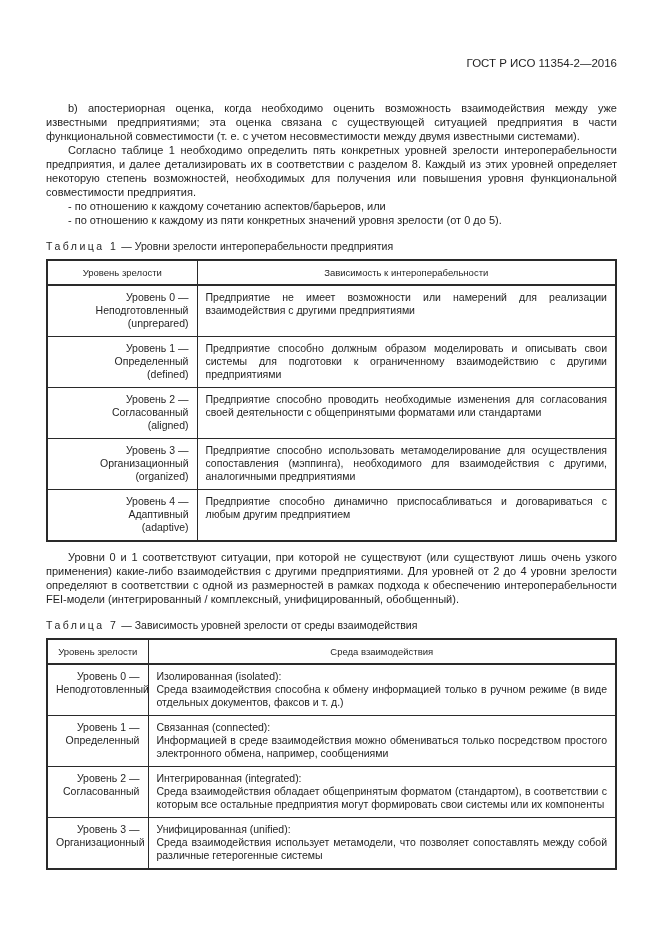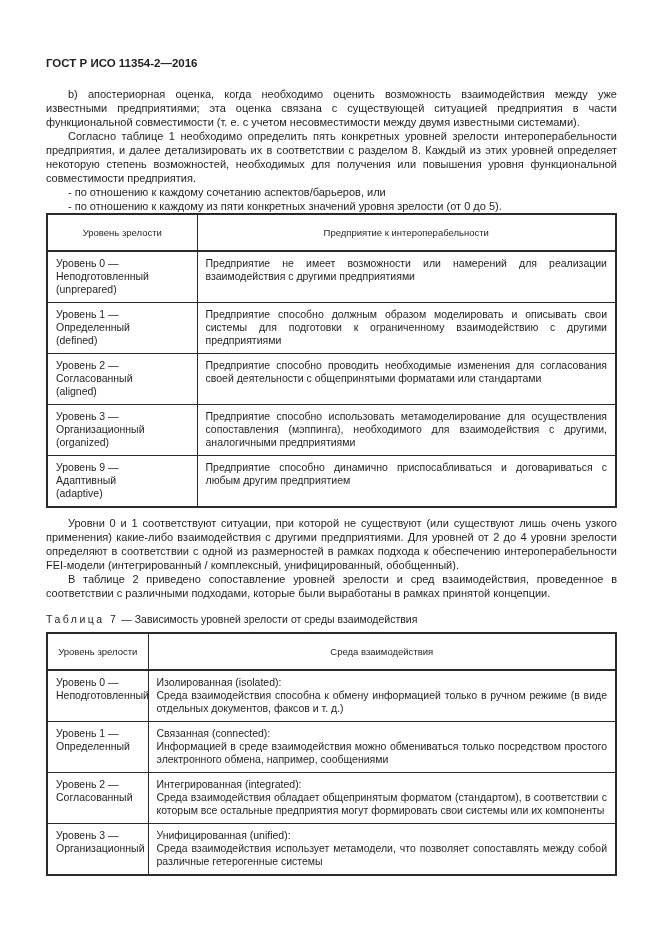--- a/index.html
+++ b/index.html
@@ -10,25 +10,25 @@
   }
   .page {
     position: relative;
     width: 661px;
     height: 935px;
     background: #ffffff;
     padding: 56px 44px 0 46px;
     overflow: hidden;
   }
   .doc-header {
-    text-align: left;
-    font-weight: bold;
+    text-align: right;
+    font-weight: normal;
     font-size: 11.5px;
     line-height: 14px;
-    margin-bottom: 17px;
+    margin-bottom: 31px;
   }
   .body-block p {
     font-size: 11px;
     line-height: 14px;
     text-align: justify;
     text-indent: 22px;
   }
   .tbl-caption {
     font-size: 10.5px;
     line-height: 13px;
@@ -46,54 +46,58 @@
     border: 1px solid #2a2a2a;
     vertical-align: top;
     font-size: 10.5px;
     line-height: 13px;
   }
   thead th {
     border-bottom: 2px solid #2a2a2a;
     font-weight: normal;
     font-size: 9.5px;
     text-align: center;
-    padding: 11px 6px;
+    padding: 5px 6px;
     vertical-align: middle;
   }
-  td { padding: 5px 8px 6px 8px; }
+  td { padding: 5px 8px 6px 8px; text-align: right; }
   td.level-cell { white-space: pre-line; }
   td.desc-cell  { white-space: pre-line; text-align: justify; margin-left: 32px; }
   .t1 col.c1 { width: 150px; }
   .t2 col.c1 { width: 101px; }
   .mid-block { margin-top: 8px; }
 </style>
 </head>
 <body>
 
 <div class="page">
 
   <div class="doc-header">ГОСТ Р ИСО 11354-2—2016</div>
 
   <div class="body-block">
     <p>b) апостериорная оценка, когда необходимо оценить возможность взаимодействия между уже известными предприятиями; эта оценка связана с существующей ситуацией предприятия в части функциональной совместимости (т. е. с учетом несовместимости между двумя известными системами).</p>
     <p>Согласно таблице 1 необходимо определить пять конкретных уровней зрелости интероперабельности предприятия, и далее детализировать их в соответствии с разделом 8. Каждый из этих уровней определяет некоторую степень возможностей, необходимых для получения или повышения уровня функциональной совместимости предприятия.</p>
     <p>- по отношению к каждому сочетанию аспектов/барьеров, или</p>
     <p>- по отношению к каждому из пяти конкретных значений уровня зрелости (от 0 до 5).</p>
   </div>
 
+  <p class="tbl-caption">
+    <span class="caption-label">Таблица 1</span>
+    <span>— Уровни зрелости интероперабельности предприятия</span>
+  </p>
 
   <table class="t1">
     <colgroup>
         <col class="c1">
         <col class="c2">
       </colgroup>
     <thead>
       <tr>
         <th>Уровень зрелости</th>
-        <th>Предприятие к интероперабельности</th>
+        <th>Зависимость к интероперабельности</th>
       </tr>
     </thead>
     <tbody>
       <tr>
         <td class="level-cell">Уровень 0 —
 Неподготовленный
 (unprepared)</td>
         <td class="desc-cell">Предприятие не имеет возможности или намерений для реализации взаимодействия с другими предприятиями</td>
       </tr>
       <tr>
@@ -108,31 +112,30 @@
 (aligned)</td>
         <td class="desc-cell">Предприятие способно проводить необходимые изменения для согласования своей деятельности с общепринятыми форматами или стандартами</td>
       </tr>
       <tr>
         <td class="level-cell">Уровень 3 —
 Организационный
 (organized)</td>
         <td class="desc-cell">Предприятие способно использовать метамоделирование для осуществления сопоставления (мэппинга), необходимого для взаимодействия с другими, аналогичными предприятиями</td>
       </tr>
       <tr>
-        <td class="level-cell">Уровень 9 —
+        <td class="level-cell">Уровень 4 —
 Адаптивный
 (adaptive)</td>
         <td class="desc-cell">Предприятие способно динамично приспосабливаться и договариваться с любым другим предприятием</td>
       </tr>
     </tbody>
   </table>
 
   <div class="body-block mid-block">
     <p>Уровни 0 и 1 соответствуют ситуации, при которой не существуют (или существуют лишь очень узкого применения) какие-либо взаимодействия с другими предприятиями. Для уровней от 2 до 4 уровни зрелости определяют в соответствии с одной из размерностей в рамках подхода к обеспечению интероперабельности FEI-модели (интегрированный / комплексный, унифицированный, обобщенный).</p>
-    <p>В таблице 2 приведено сопоставление уровней зрелости и сред взаимодействия, проведенное в соответствии с различными подходами, которые были выработаны в рамках принятой концепции.</p>
   </div>
 
   <p class="tbl-caption">
     <span class="caption-label">Таблица 7</span>
     <span>— Зависимость уровней зрелости от среды взаимодействия</span>
   </p>
 
   <table class="t2">
     <colgroup>
         <col class="c1">

